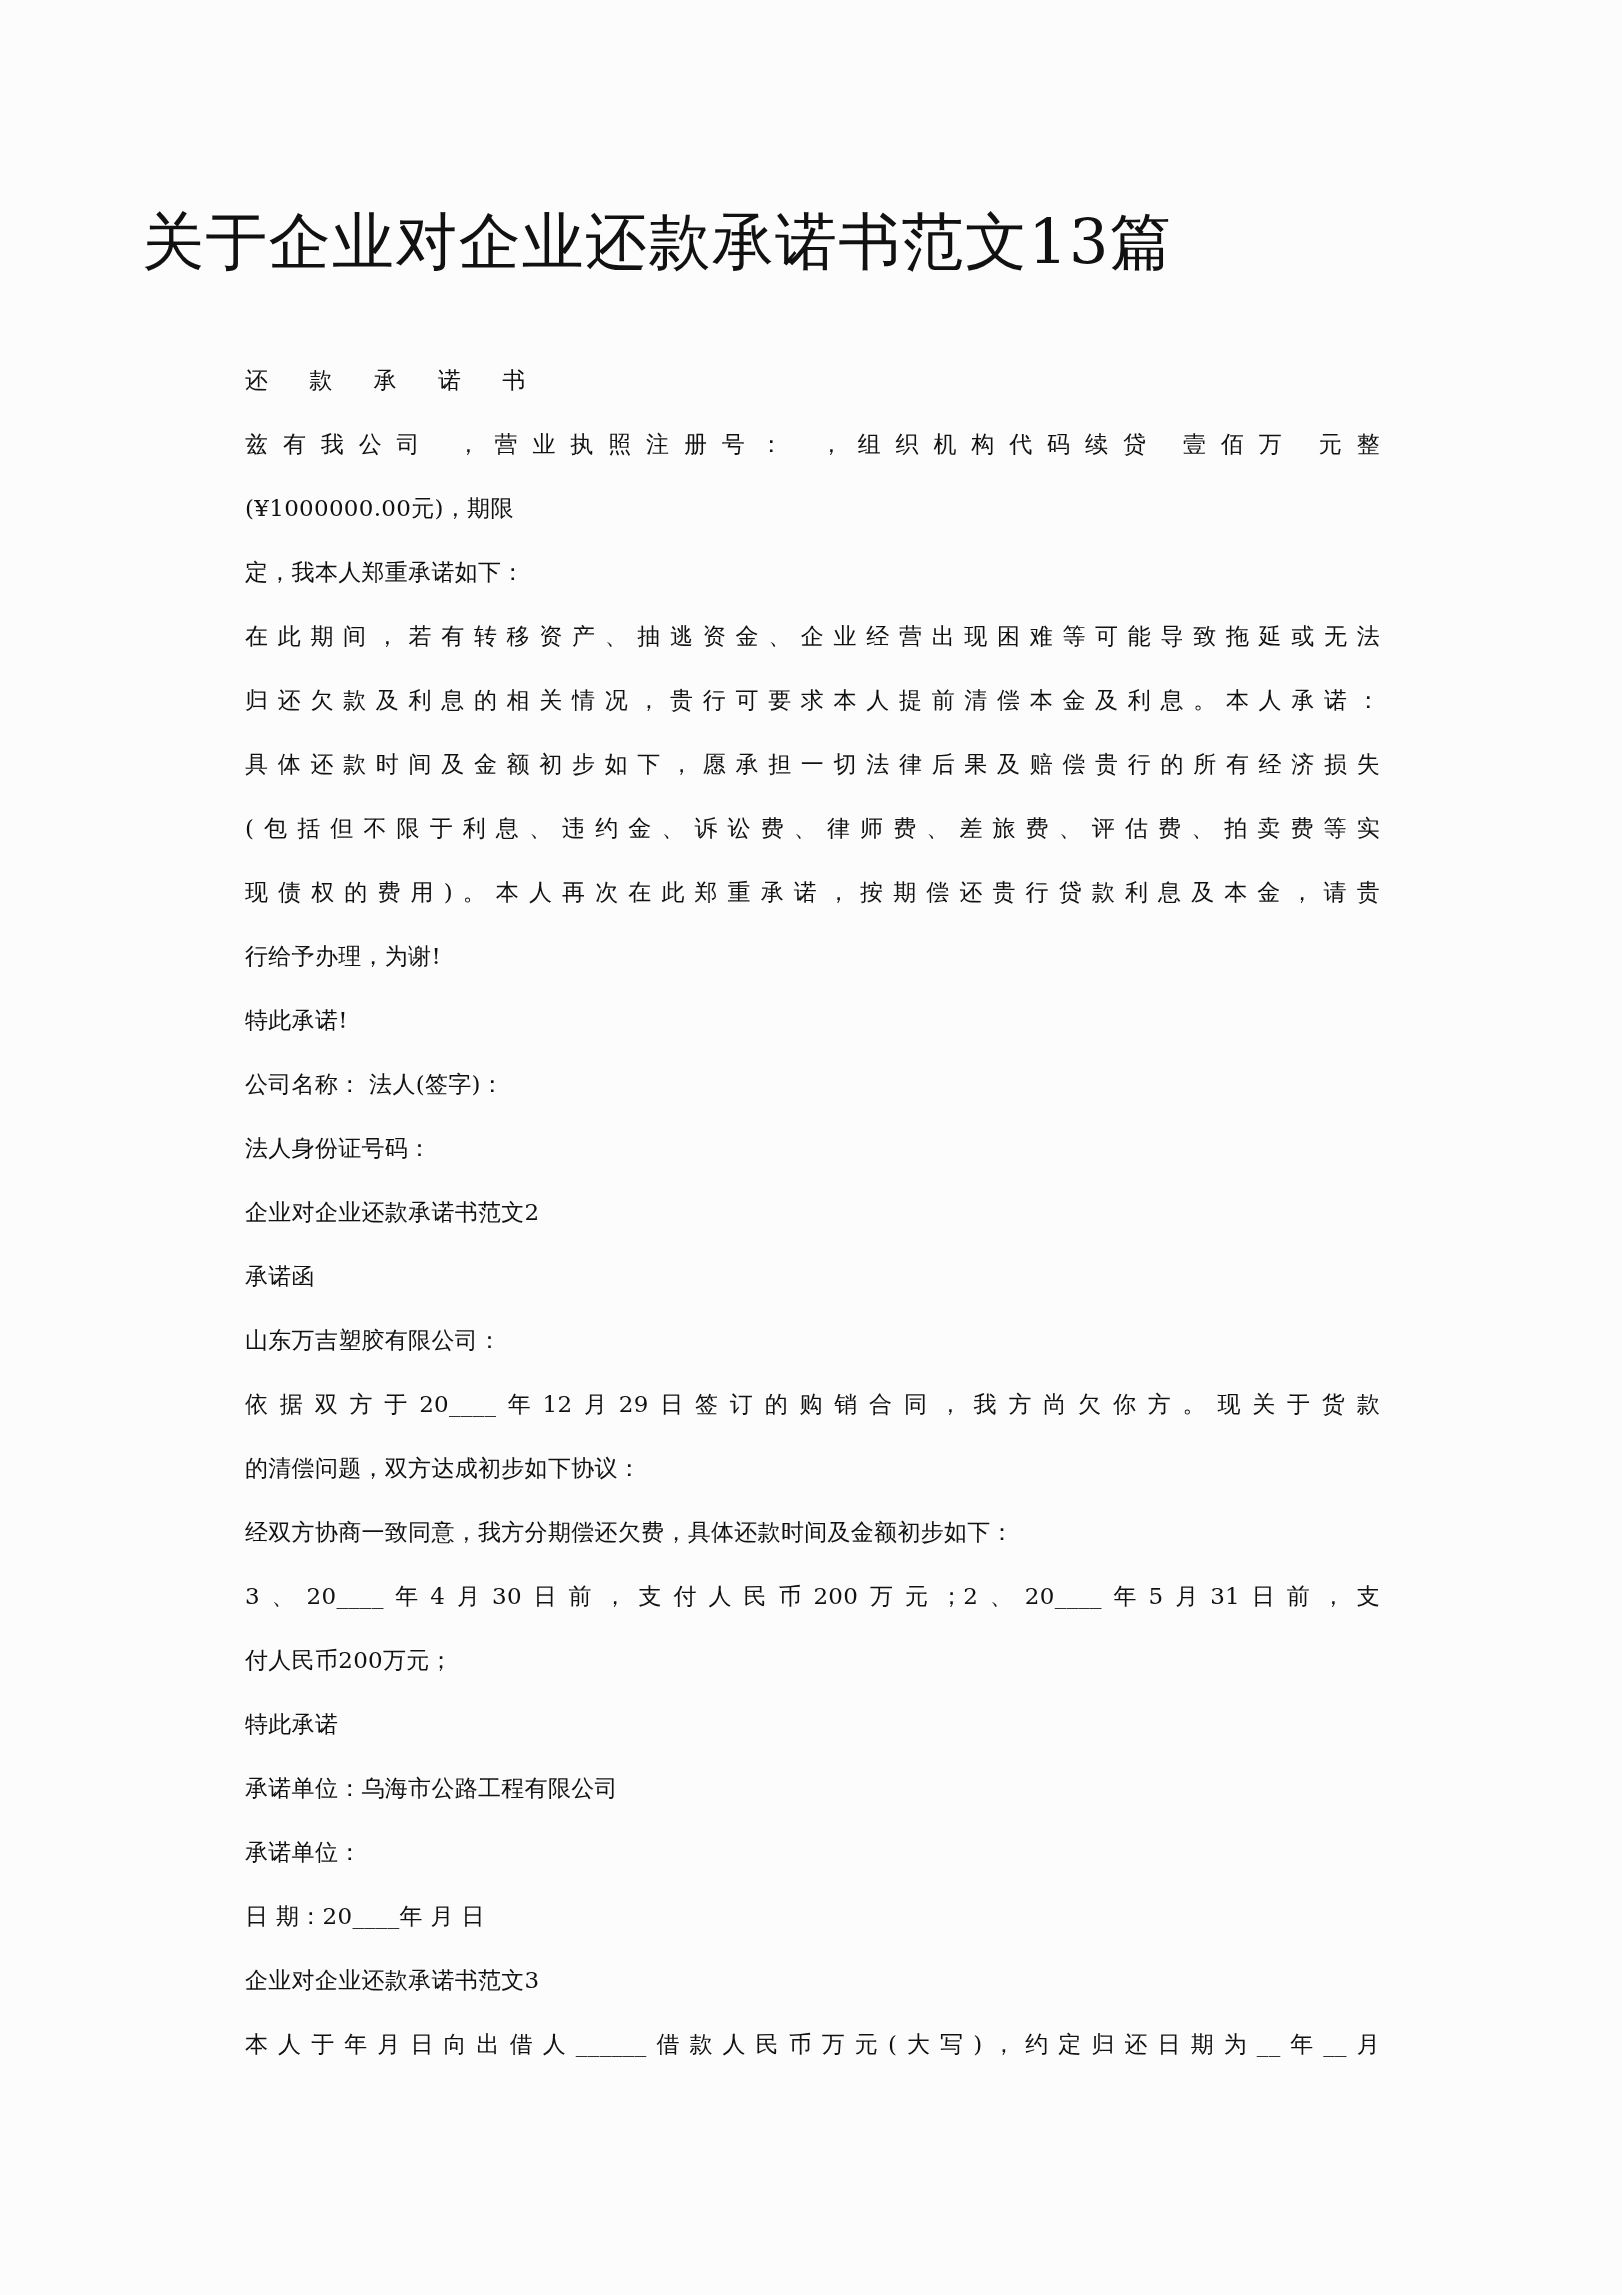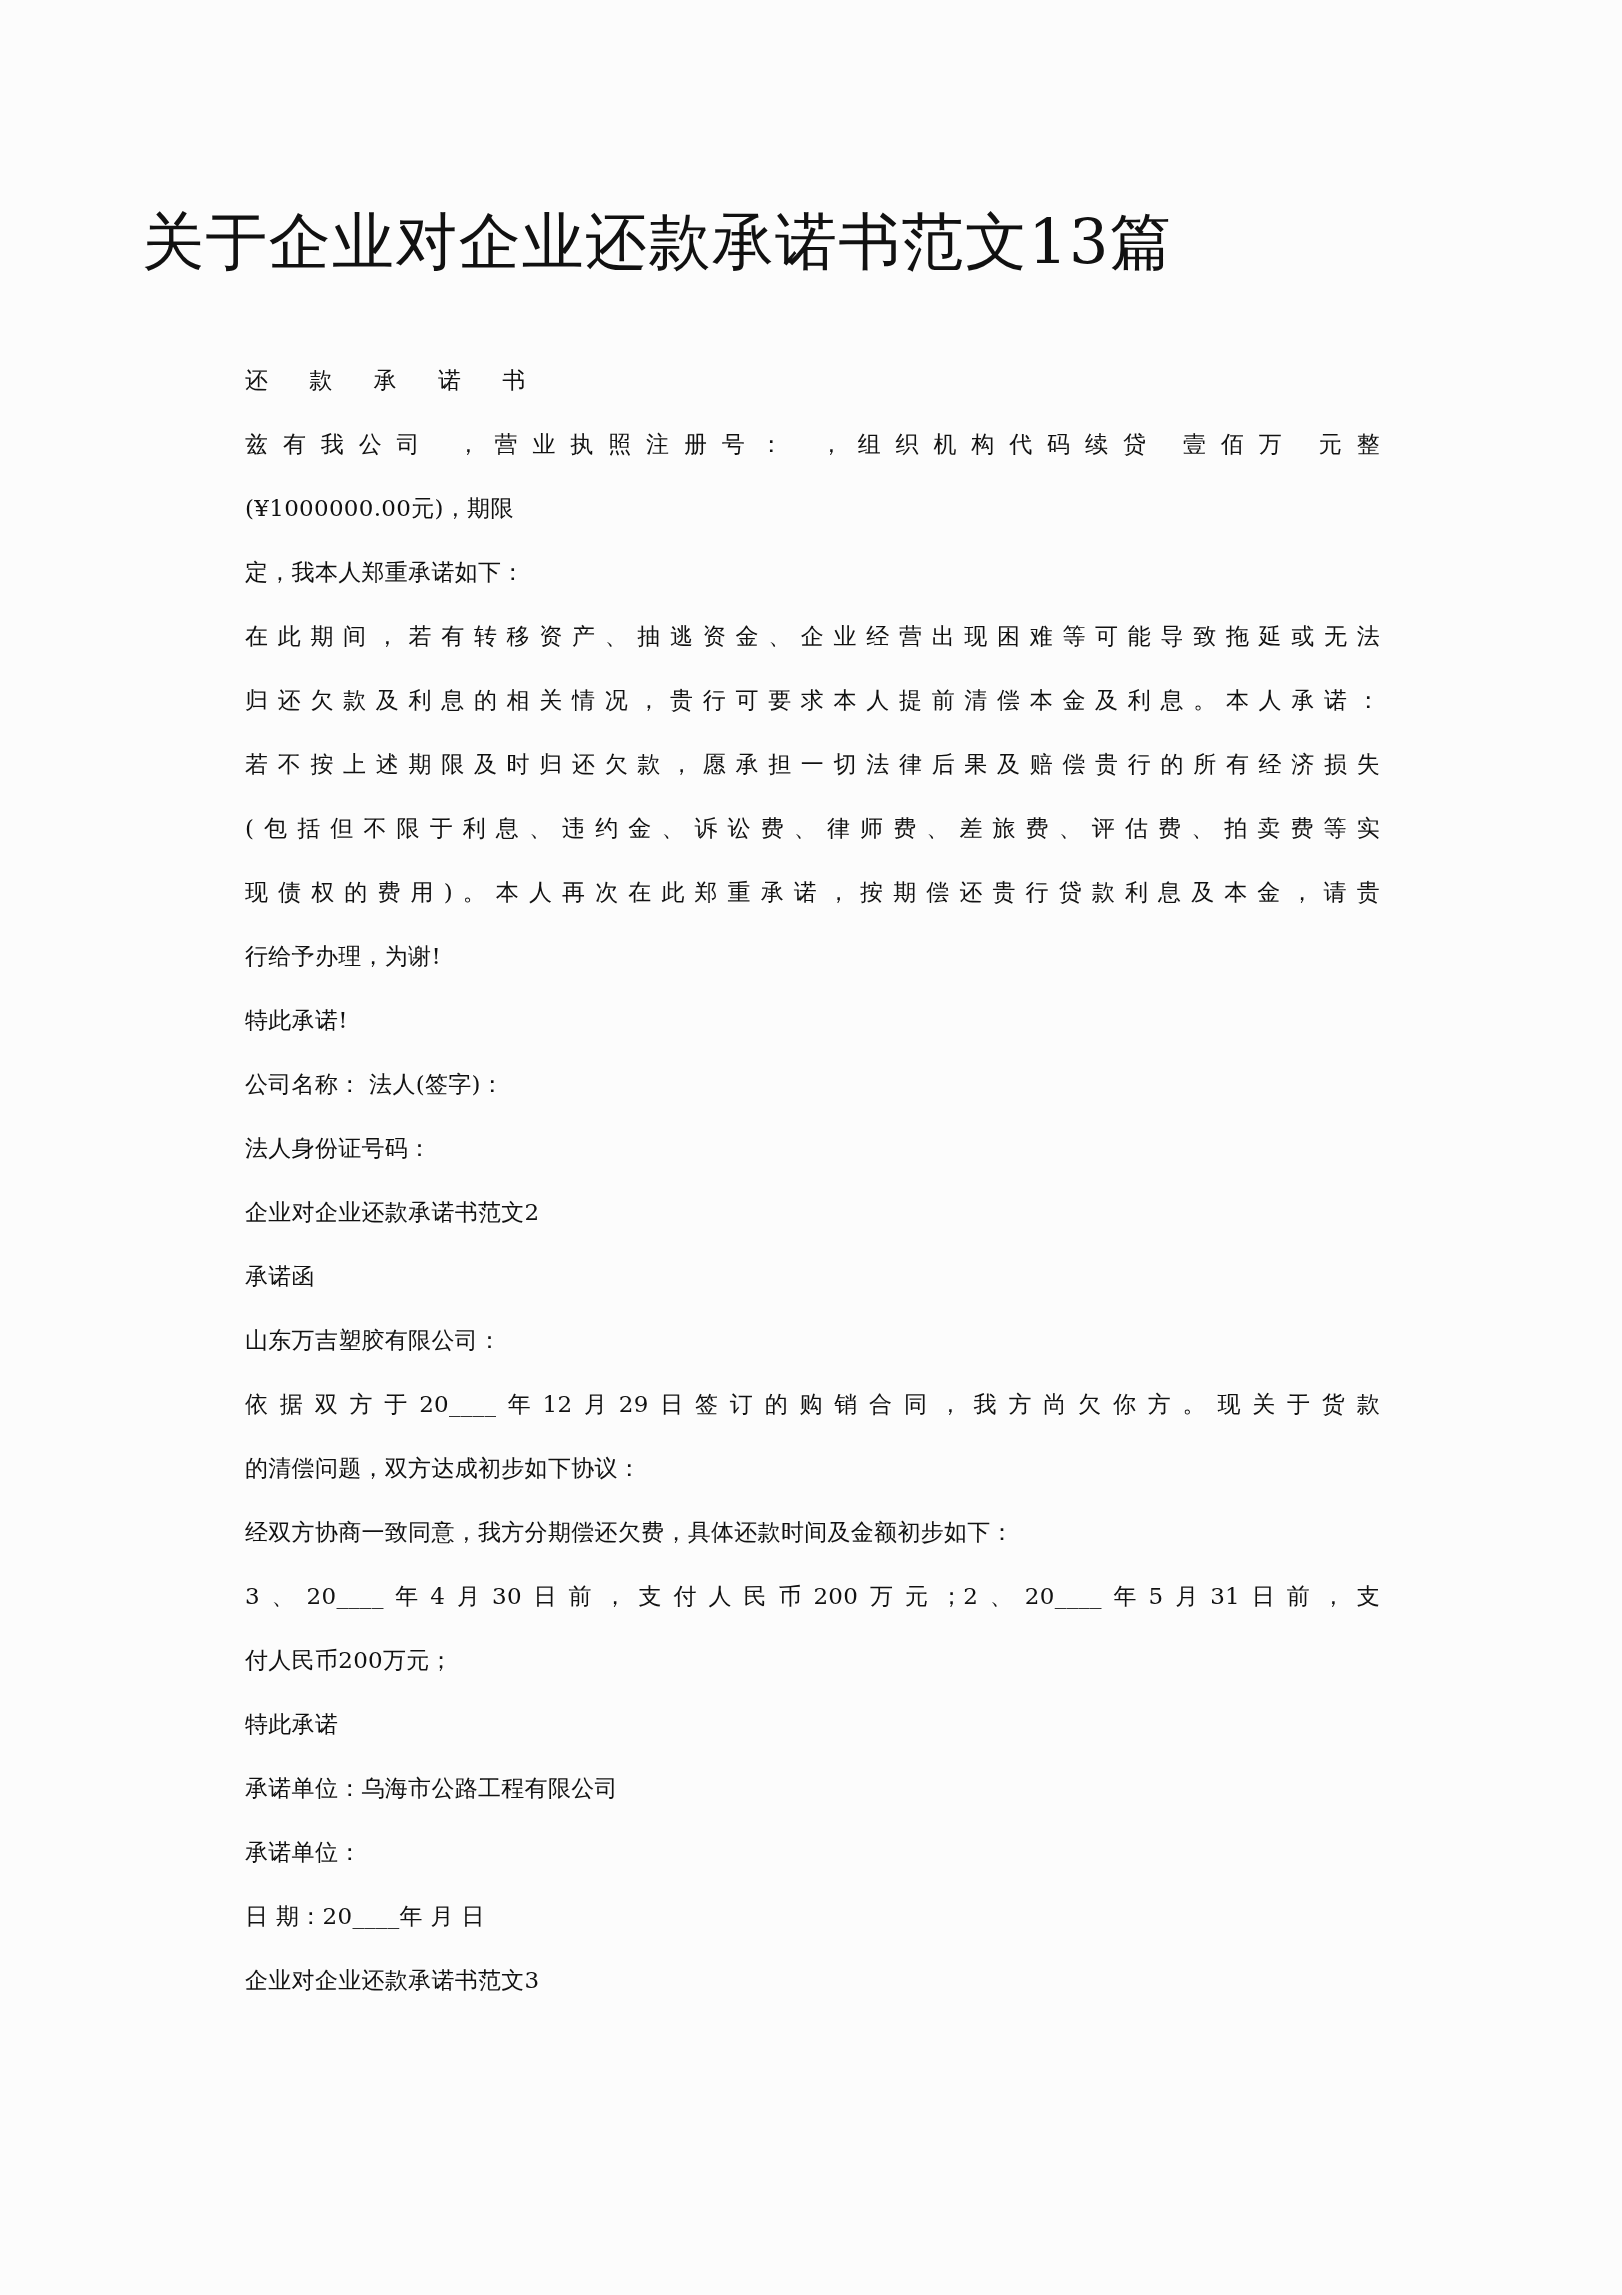--- a/index.html
+++ b/index.html
@@ -62,35 +62,36 @@
 <div class="page">
   <h1 class="doc-title">关于企业对企业还款承诺书范文13篇</h1>
 
   <div class="body">
     <div class="line spaced">还 款 承 诺 书</div>
     <div class="line just">兹有我公司 ，营业执照注册号： ，组织机构代码续贷 壹佰万 元整</div>
     <div class="line">(¥1000000.00元)，期限</div>
     <div class="line">定，我本人郑重承诺如下：</div>
     <div class="line just">在此期间，若有转移资产、抽逃资金、企业经营出现困难等可能导致拖延或无法</div>
     <div class="line just">归还欠款及利息的相关情况，贵行可要求本人提前清偿本金及利息。本人承诺：</div>
-    <div class="line just">若不按上述期限及时归还欠款，愿承担一切法律后果及赔偿贵行的所有经济损失</div>
+    <div class="line just">具体还款时间及金额初步如下，愿承担一切法律后果及赔偿贵行的所有经济损失</div>
     <div class="line just">(包括但不限于利息、违约金、诉讼费、律师费、差旅费、评估费、拍卖费等实</div>
     <div class="line just">现债权的费用)。本人再次在此郑重承诺，按期偿还贵行贷款利息及本金，请贵</div>
     <div class="line">行给予办理，为谢!</div>
     <div class="line">特此承诺!</div>
     <div class="line">公司名称：  法人(签字)：</div>
     <div class="line">法人身份证号码：</div>
     <div class="line">企业对企业还款承诺书范文2</div>
     <div class="line">承诺函</div>
     <div class="line">山东万吉塑胶有限公司：</div>
     <div class="line just">依据双方于20____年12月29日签订的购销合同，我方尚欠你方。现关于货款</div>
     <div class="line">的清偿问题，双方达成初步如下协议：</div>
     <div class="line">经双方协商一致同意，我方分期偿还欠费，具体还款时间及金额初步如下：</div>
     <div class="line just">3、20____年4月30日前，支付人民币200万元；2、20____年5月31日前，支</div>
     <div class="line">付人民币200万元；</div>
     <div class="line">特此承诺</div>
     <div class="line">承诺单位：乌海市公路工程有限公司</div>
     <div class="line">承诺单位：</div>
     <div class="line">日 期：20____年 月 日</div>
     <div class="line">企业对企业还款承诺书范文3</div>
+    <div class="line just">本人于年月日向出借人______借款人民币万元(大写)，约定归还日期为__年__月</div>
   </div>
 </div>
 
 
 </body></html>

